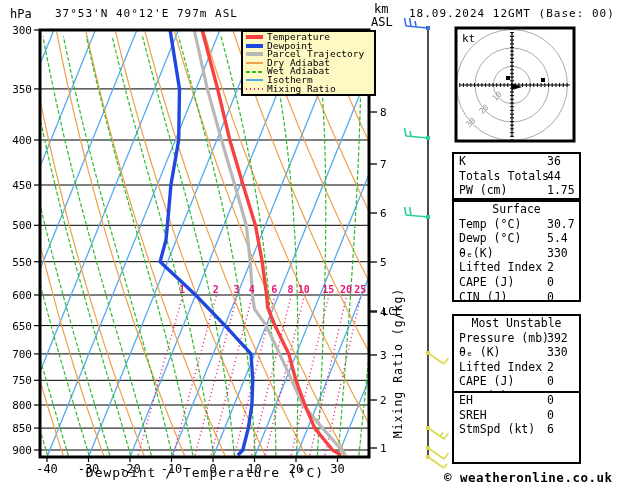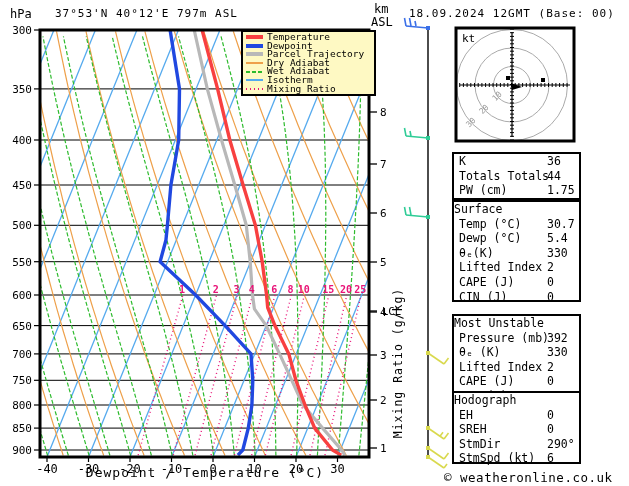--- a/index.html
+++ b/index.html
@@ -6,25 +6,25 @@
   #stage{position:relative;width:629px;height:486px;background:#ffffff;overflow:hidden;
          font-family:"DejaVu Sans Mono","Liberation Mono",monospace;color:#000;}
   .abs{position:absolute;}
   .hdr{font-weight:normal;font-size:11px;letter-spacing:1px;white-space:pre;}
   .small{font-size:12px;}
   #legend{border:2px solid #000;background:#fef9c3;padding:1px 3px 1px 3px;}
   .leg-row{display:flex;align-items:center;height:8.6px;}
   .leg-swatch{width:17px;margin-right:4px;flex:0 0 17px;}
   .leg-label{font-size:9.5px;line-height:8.6px;white-space:pre;}
   .statbox{border:2px solid #000;background:#fff;position:absolute;left:452px;width:129px;box-sizing:border-box;}
-  .stat-title{text-align:left;font-size:11.5px;height:14.6px;line-height:14.6px;white-space:pre;}
+  .stat-title{text-align:center;font-size:11.5px;height:14.6px;line-height:14.6px;white-space:pre;}
   .stat-row{position:relative;height:14.6px;line-height:14.6px;font-size:11.5px;white-space:pre;}
   .stat-row .lab{position:absolute;left:5px;}
   .stat-row .val{position:absolute;left:93px;}
-  #copyright{font-weight:normal;font-size:12.5px;letter-spacing:0.5px;}
+  #copyright{font-weight:bold;font-size:12.5px;letter-spacing:0.5px;}
 </style>
 </head>
 <body>
 
 <div id="stage">
 
   <svg id="chart-svg" class="abs" width="629" height="486" viewBox="0 0 629 486" style="left:0;top:0">
       <defs>
         <clipPath id="plot">
           <rect x="40" y="30" width="329" height="427"></rect>
@@ -383,22 +383,20 @@
       </div>
       <div class="statbox" style="top: 302px; height: 89px; margin-top: 12px;">
         <div class="stat-title">Most Unstable</div>
         <div class="stat-row"><span class="lab">Pressure (mb)</span><span class="val">392</span></div>
         <div class="stat-row"><span class="lab">θₑ (K)</span><span class="val">330</span></div>
         <div class="stat-row"><span class="lab">Lifted Index</span><span class="val">2</span></div>
         <div class="stat-row"><span class="lab">CAPE (J)</span><span class="val">0</span></div>
         <div class="stat-row"><span class="lab">CIN (J)</span><span class="val">0</span></div>
       </div>
       <div class="statbox" style="top: 391px; height: 73px;">
-        <div class="stat-title">Hodograph</div>
         <div class="stat-row"><span class="lab">EH</span><span class="val">0</span></div>
         <div class="stat-row"><span class="lab">SREH</span><span class="val">0</span></div>
-        <div class="stat-row"><span class="lab">StmDir</span><span class="val">290°</span></div>
         <div class="stat-row"><span class="lab">StmSpd (kt)</span><span class="val">6</span></div>
       </div>
     </div>
 
   <div id="copyright" class="abs" style="left:444px;top:470px">© weatheronline.co.uk</div>
 </div>
 
 </body></html>

